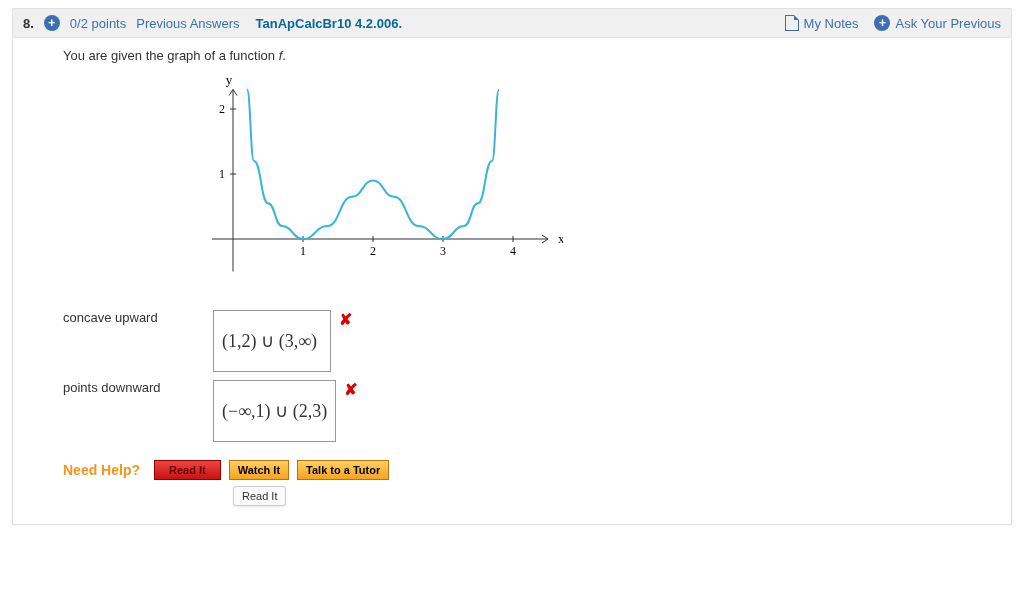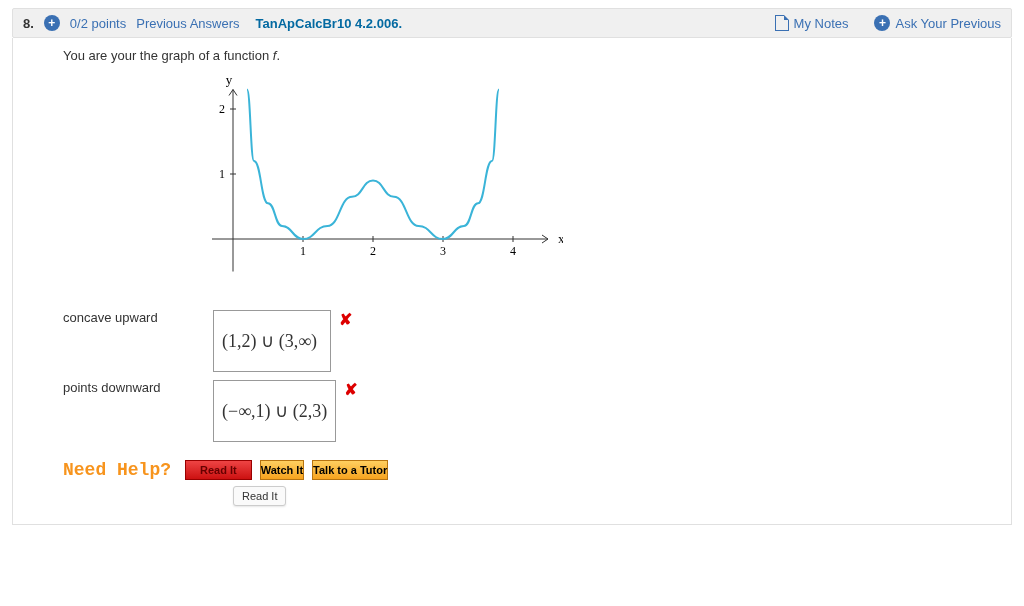--- a/index.html
+++ b/index.html
@@ -22,21 +22,21 @@
   .header-left { display: flex; align-items: center; gap: 10px; }
   .qnum { font-weight: bold; font-size: 13px; }
   .plus-badge {
     display: inline-flex; align-items: center; justify-content: center;
     width: 16px; height: 16px; border-radius: 50%;
     background: #3a70b3; color: #fff; font-weight: bold; font-size: 12px;
     line-height: 1;
   }
   .blue-link { color: #3a70b3; font-weight: normal; cursor: pointer; }
   .dark-title { color: #0369a1; font-weight: bold; }
-  .header-right { display: flex; align-items: center; gap: 26px; }
+  .header-right { display: flex; align-items: center; gap: 16px; }
   .note-icon {
     display: inline-block; width: 12px; height: 14px;
     border: 1px solid #3a70b3; position: relative;
   }
   .note-icon::after {
     content: ""; position: absolute; right: -1px; top: -1px;
     border-top: 5px solid #f0f0f0; border-left: 5px solid #3a70b3;
   }
   .content {
     border: 1px solid #e0e0e0;
@@ -52,31 +52,31 @@
     border: 1px solid #4a6; border: 1px solid #999;
     padding: 19px 8px;
     font-family: "Times New Roman", serif;
     font-size: 18px;
     min-width: 100px;
     display: inline-block;
     margin-right: 8px;
   }
   .x-mark { color: #d00; font-weight: bold; font-size: 16px; }
   .need-help { margin-top: 18px; display: flex; align-items: center; gap: 8px;}
-  .need-help-label { color: #f7941d; font-weight: bold; font-size: 18px; margin-right: 6px; font-family: Liberation Mono, monospace;}
+  .need-help-label { color: #f7941d; font-weight: bold; font-size: 14px; margin-right: 6px;}
   .btn-red {
     background: linear-gradient(#e44, #c11);
     border: 1px solid #900; color: #600;
     font-size: 11px; padding: 3px 14px; cursor: pointer;
     font-weight: bold;
   }
   .btn-orange {
     background: linear-gradient(#ffcf60, #f7a31e);
     border: 1px solid #b87410; color: #000;
-    font-size: 11px; padding: 3px 0; cursor: pointer;
+    font-size: 11px; padding: 3px 8px; cursor: pointer;
     font-weight: bold;
   }
   .tooltip {
     margin-top: 6px; margin-left: 170px;
     border: 1px solid #ccc;
     border-radius: 3px;
     background: #fafafa;
     font-size: 11px; padding: 3px 8px;
     display: inline-block;
     box-shadow: 0 1px 2px rgba(0,0,0,0.1);
@@ -100,21 +100,21 @@
     </span>
     <span style="display:flex;align-items:center;gap:5px;">
       <span class="plus-badge">+</span>
       <span class="blue-link">Ask Your Previous</span>
     </span>
   </div>
 </div>
 
 <div class="content">
   <div>
-    <span>You are your the graph of a function </span><i>f</i><span>.</span>
+    <span>You are given the graph of a function </span><i>f</i><span>.</span>
   </div>
 
   <div class="svg-wrap">
     <svg id="plot" width="380" height="230">
         <line x1="29" y1="170" x2="365" y2="170" stroke="#333" stroke-width="1"></line>
         <line x1="50" y1="202.5" x2="50" y2="20.5" stroke="#333" stroke-width="1"></line>
         <polyline points="359,166 365,170 359,174" fill="none" stroke="#333"></polyline>
         <polyline points="46,26.5 50,20.5 54,26.5" fill="none" stroke="#333"></polyline>
         <line x1="120" y1="167" x2="120" y2="173" stroke="#333"></line>
         <text x="120" y="186" text-anchor="middle" font-size="12" font-family="serif">1</text>

